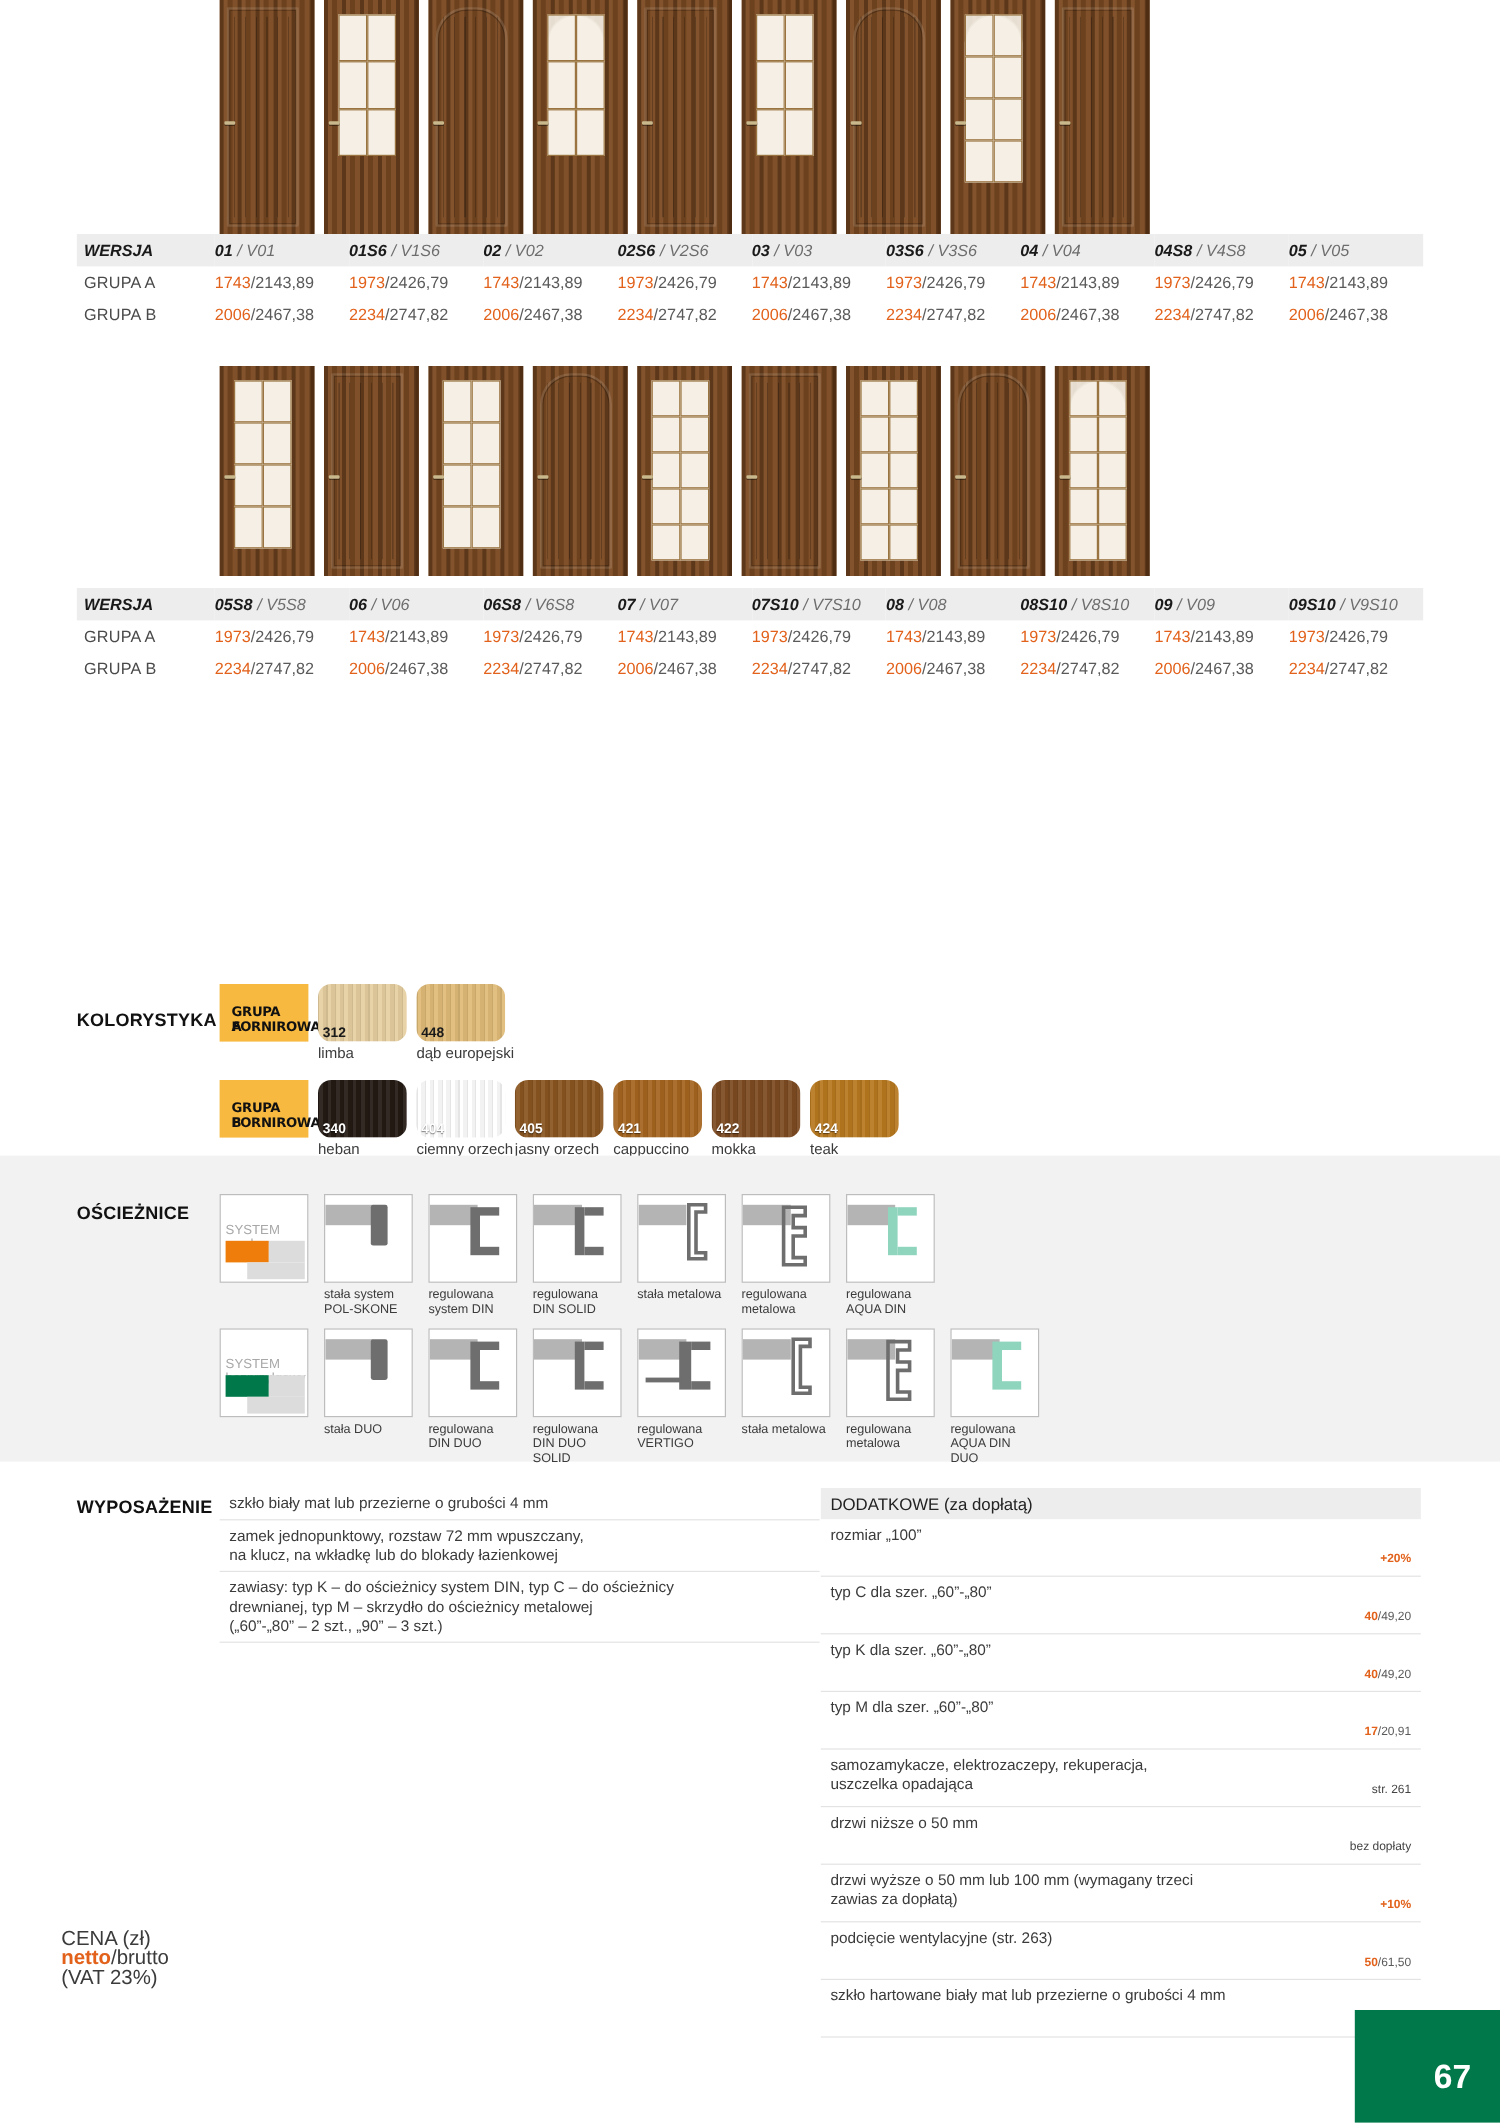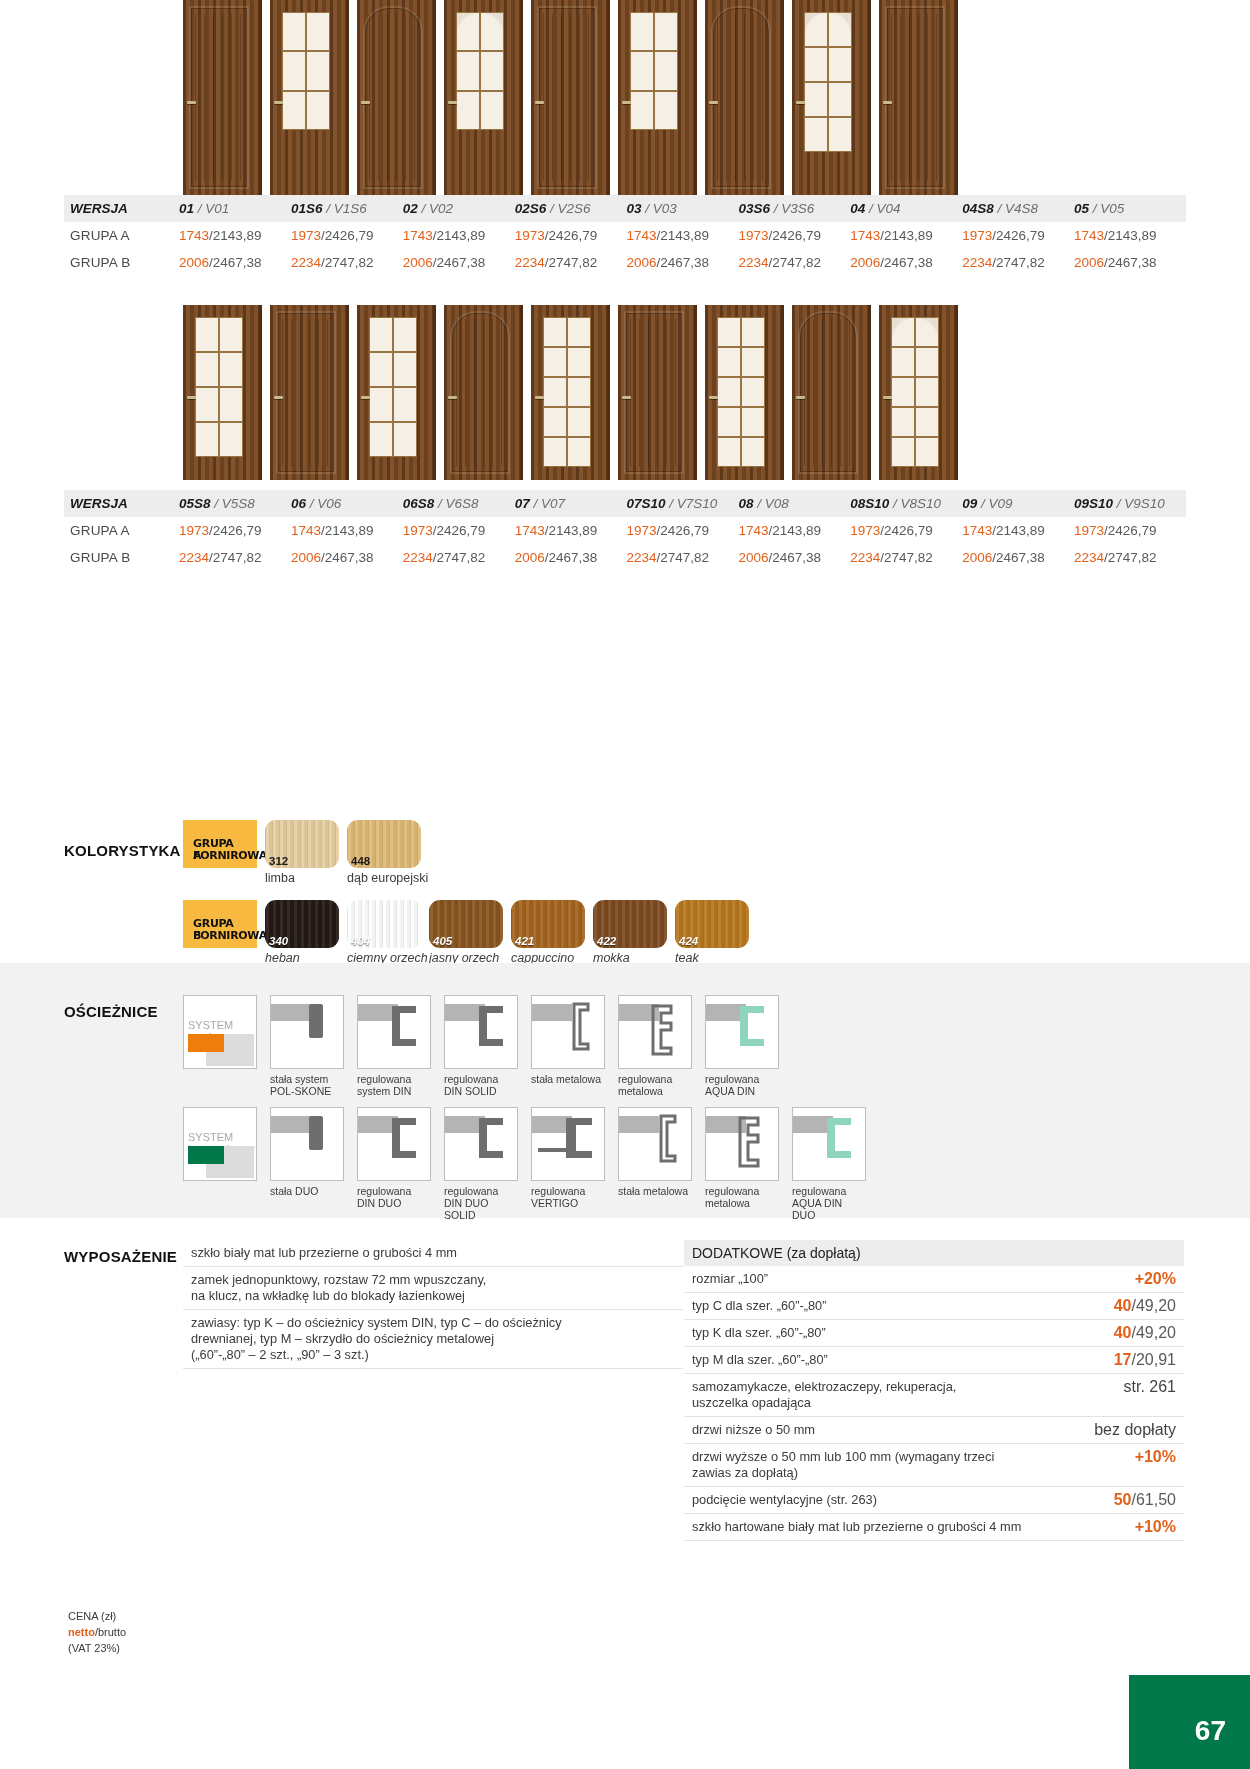--- a/index.html
+++ b/index.html
@@ -94,27 +94,27 @@
 
   
   .wyp { position:absolute; left:64px; top:1240px; width:1120px; }
   .wyp-title { position:absolute; left:0; top:8px; }
   .wyp-cols { position:absolute; left:119px; top:0; width:1001px; display:flex; gap:0; }
   .wcol { width:500px; }
   .wcol.right { margin-left:1px; }
   .wcol h4 { background:#ededed; font-size:14px; font-weight:400; color:#222; padding:5px 8px; }
   .wrow { border-bottom:1px solid #e3e3e3; padding:5px 8px; font-size:12.8px; line-height:16px; display:flex; justify-content:space-between; gap:10px; }
   .wrow .txt { flex:1; }
-  .wrow .val { white-space:nowrap; font-size:16px; }
+  .wrow .val { white-space:nowrap; font-size:10px;margin-top:21px; }
   .wrow .val b { color:#e2621b; font-weight:700; }
   .wrow .val span { color:#5a5a5a; }
   .wrow .val.plain { color:#444; }
 
   
-  .cena { position:absolute; left:68px; top:1608px; font-size:11px; line-height:16px; color:#3b3b3b; }
+  .cena { position:absolute; left:51px; top:1608px; font-size:17px; line-height:16px; color:#3b3b3b; }
   .cena b { color:#e2621b; font-weight:700; }
   .pagebox { position:absolute; right:0; bottom:0; width:121px; height:94px; background:#00784a; }
   .pagenum { position:absolute; right:24px; bottom:22px; color:#fff; font-size:28px; font-weight:700; }
 </style>
 </head>
 <body>
 
 <div class="door-strip" style="top:0;" id="strip1">
     <div class="door-cell">
       <div class="door-img tall">
@@ -439,21 +439,21 @@
           <div class="num">448</div>
           <div class="cap">dąb europejski</div>
         </div>
       </div>
   </div>
 
   <div class="swrow" style="top:80px;">
     <div class="grp-tag">
       <span><span>FORNIROWANE</span><br><span>GRUPA B</span></span>
     </div>
-    <div id="grpB-swatches" style="display:flex; gap:8px;font-style:italic;">
+    <div id="grpB-swatches" style="display:flex; gap:8px;">
         <div class="sw wood" style="background-color:#241a14">
           <div class="num">340</div>
           <div class="cap">heban</div>
         </div>
         <div class="sw wood" style="background-color:#613venture">
           <div class="num">404</div>
           <div class="cap">ciemny orzech</div>
         </div>
         <div class="sw wood" style="background-color:#8a5520">
           <div class="num">405</div>

